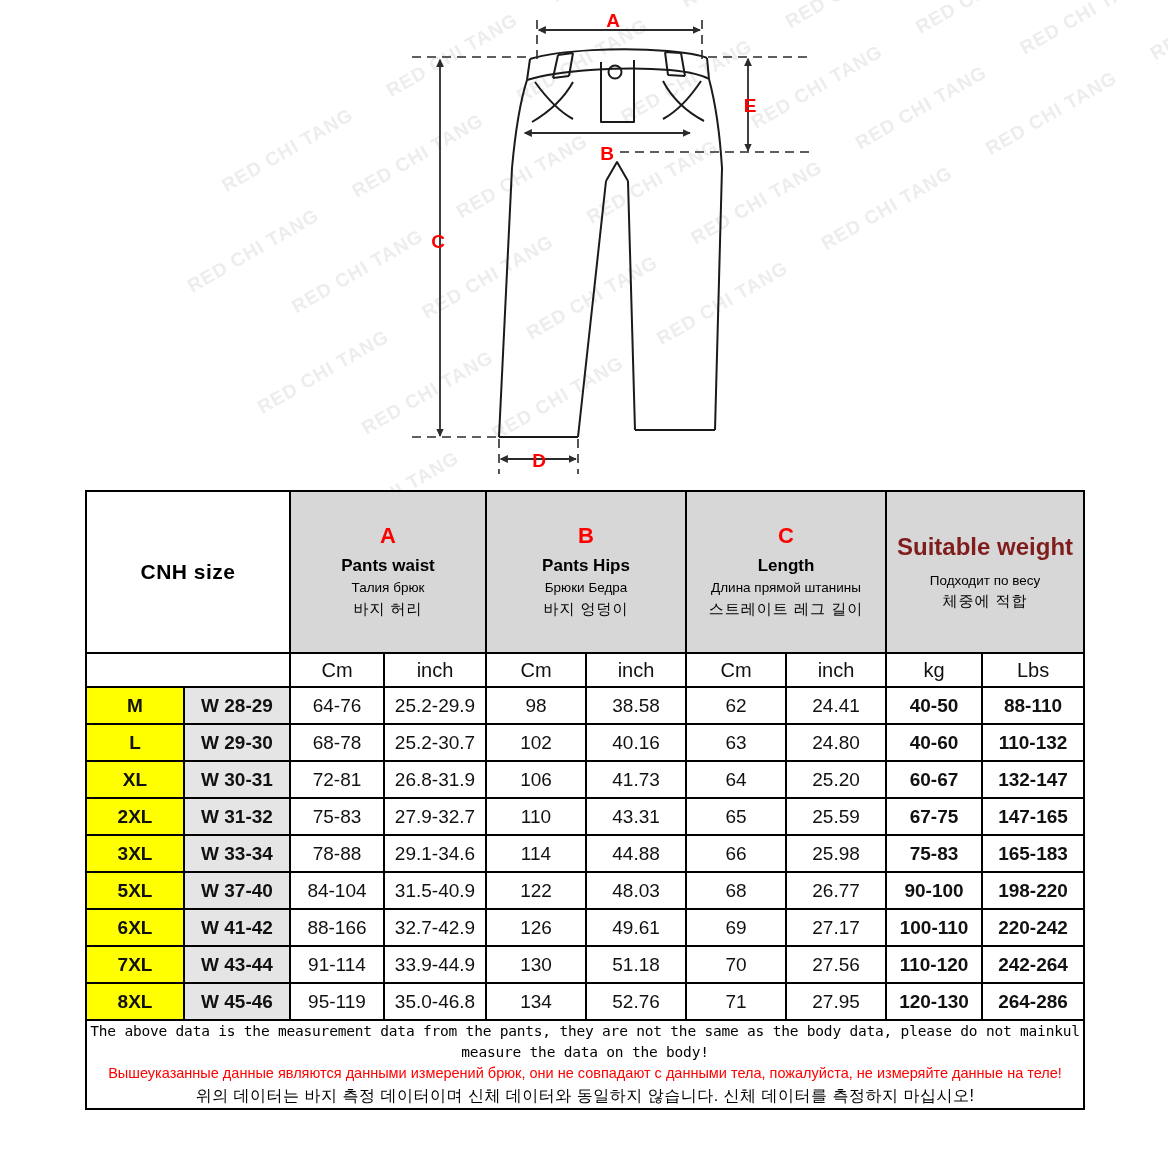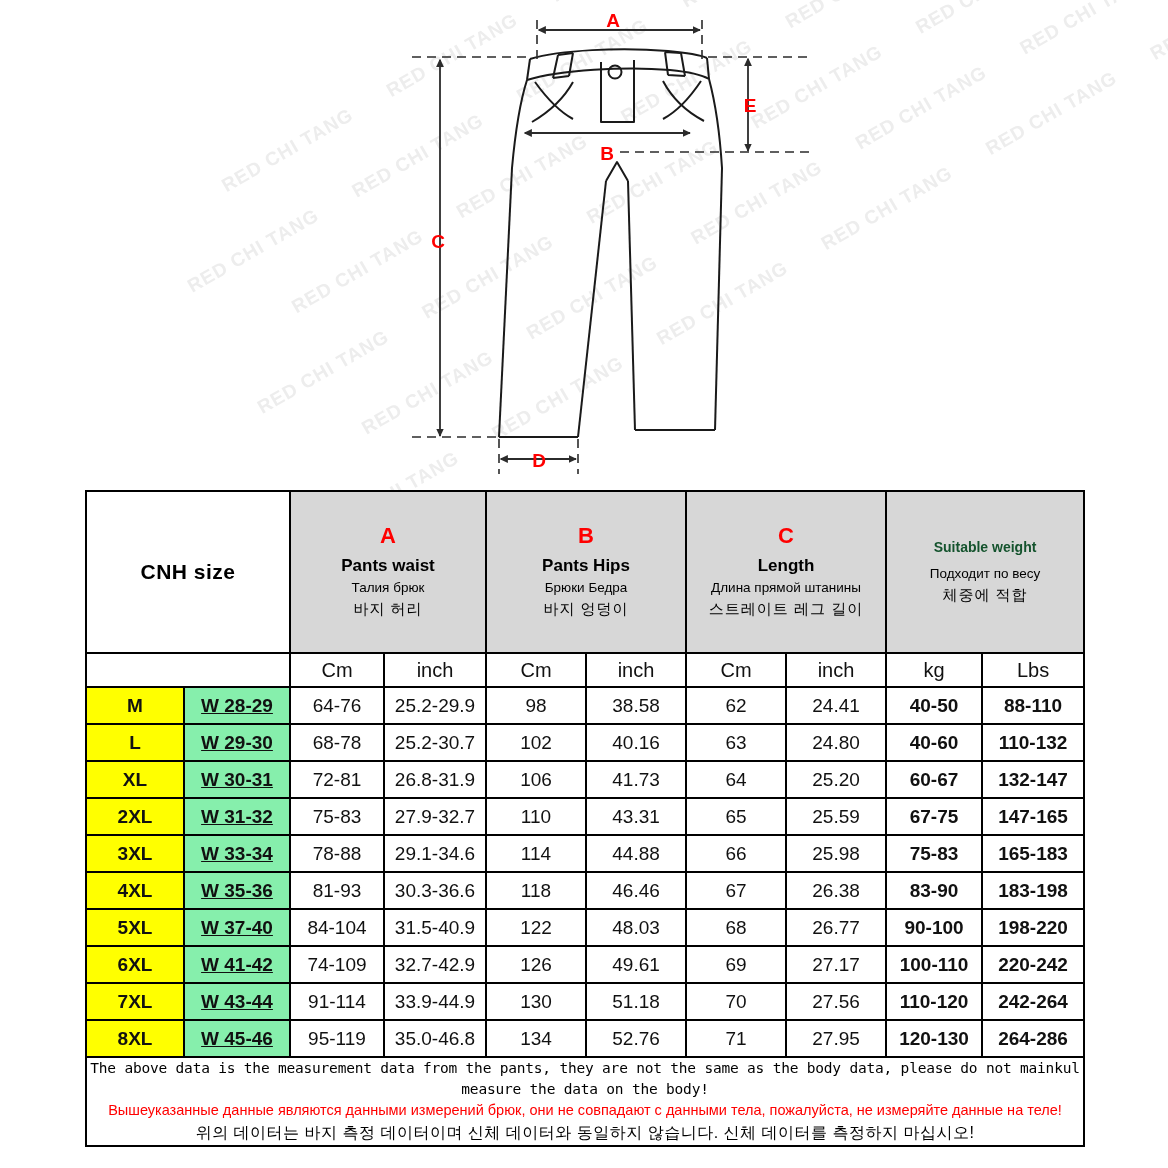--- a/index.html
+++ b/index.html
@@ -94,22 +94,22 @@
   }
   .grp-en {
     display: block;
     color: #000000;
     font-weight: bold;
     font-size: 17px;
     line-height: 1.3;
     margin-bottom: 1px;
   }
   .grp-en.wide {
-    color: #14532d;
-    font-size: 14px;
+    color: #7f1d1d;
+    font-size: 24px;
     margin-bottom: 8px;
   }
   .grp-ru {
     display: block;
     color: #000000;
     font-size: 13.5px;
     line-height: 1.45;
   }
   .grp-ko {
     display: block;
@@ -125,25 +125,24 @@
 
   
   tr.data-row td { height: 35px; font-size: 19px; color: #111111; }
   td.cell-size {
     background: #ffff00;
     font-weight: bold;
     font-size: 22px;
     color: #000000;
   }
   td.cell-w {
-    background: #86efac;
+    background: #e5e5e5;
     font-weight: bold;
     font-size: 18px;
     color: #ff0000;
-    text-decoration: underline;
   }
   td.cell-kg {
     font-weight: bold;
     font-size: 18px;
     color: #ff0000;
   }
   td.cell-lbs {
     font-weight: bold;
     font-size: 18px;
     color: #1313e0;
@@ -421,47 +420,35 @@
         <td>78-88</td>
         <td>29.1-34.6</td>
         <td>114</td>
         <td>44.88</td>
         <td>66</td>
         <td>25.98</td>
         <td class="cell-kg">75-83</td>
         <td class="cell-lbs">165-183</td>
       </tr>
       <tr class="data-row">
-        <td class="cell-size">4XL</td>
-        <td class="cell-w">W 35-36</td>
-        <td>81-93</td>
-        <td>30.3-36.6</td>
-        <td>118</td>
-        <td>46.46</td>
-        <td>67</td>
-        <td>26.38</td>
-        <td class="cell-kg">83-90</td>
-        <td class="cell-lbs">183-198</td>
-      </tr>
-      <tr class="data-row">
         <td class="cell-size">5XL</td>
         <td class="cell-w">W 37-40</td>
         <td>84-104</td>
         <td>31.5-40.9</td>
         <td>122</td>
         <td>48.03</td>
         <td>68</td>
         <td>26.77</td>
         <td class="cell-kg">90-100</td>
         <td class="cell-lbs">198-220</td>
       </tr>
       <tr class="data-row">
         <td class="cell-size">6XL</td>
         <td class="cell-w">W 41-42</td>
-        <td>74-109</td>
+        <td>88-166</td>
         <td>32.7-42.9</td>
         <td>126</td>
         <td>49.61</td>
         <td>69</td>
         <td>27.17</td>
         <td class="cell-kg">100-110</td>
         <td class="cell-lbs">220-242</td>
       </tr>
       <tr class="data-row">
         <td class="cell-size">7XL</td>

